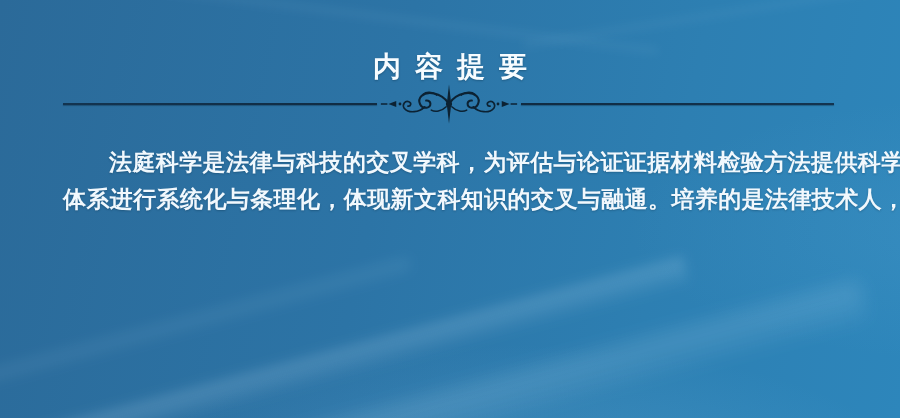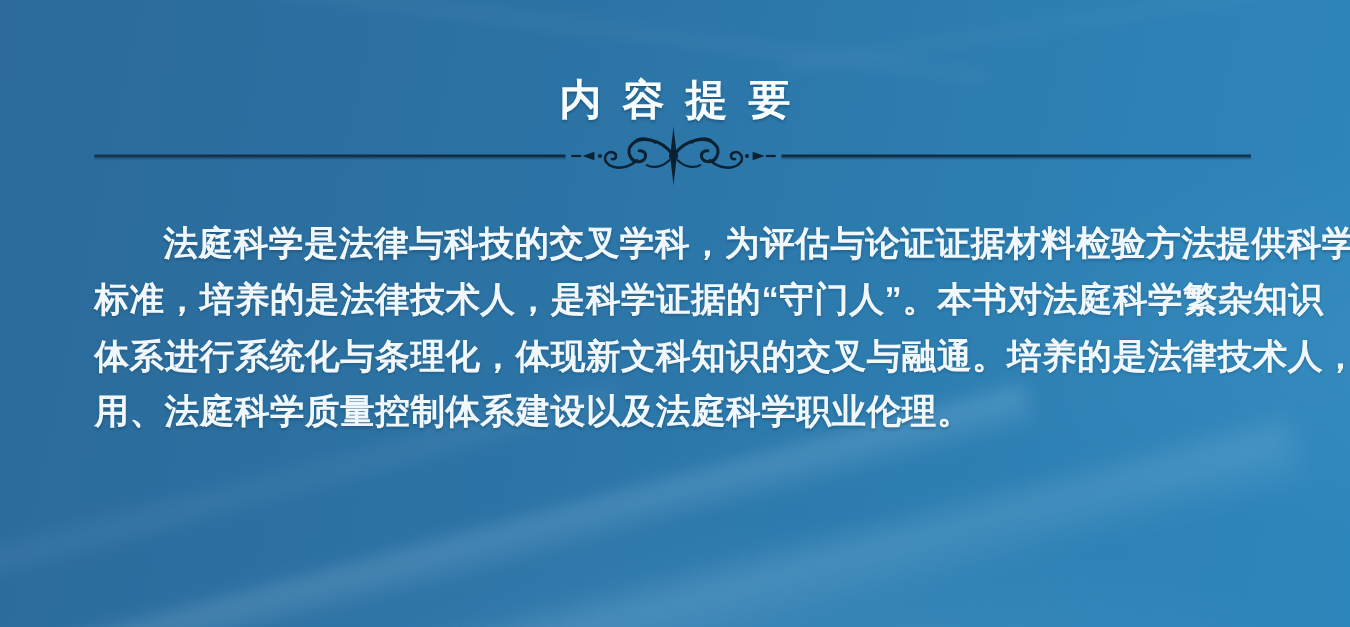--- a/index.html
+++ b/index.html
@@ -130,18 +130,16 @@
       <use href="#lhalf" transform="translate(150 0) scale(-1 1)"></use>
 
       <polygon points="75,1 77.4,22 75,43 72.6,22" fill="#0c2233"></polygon>
       <circle cx="75" cy="22" r="2.6" fill="none" stroke="#0c2233" stroke-width="1.4"></circle>
     </svg>
     <span class="rule rule-right"></span>
   </div>
 
   <div class="paragraph">
     <div class="pline indent">法庭科学是法律与科技的交叉学科，为评估与论证证据材料检验方法提供科学</div>
-    <div class="pline">标准，培养的是法律技术人，是科学证据的“守门人”。本书对法庭科学繁杂知识</div>
     <div class="pline">体系进行系统化与条理化，体现新文科知识的交叉与融通。培养的是法律技术人，</div>
-    <div class="pline">用、法庭科学质量控制体系建设以及法庭科学职业伦理。</div>
   </div>
 
 </div>
 
 </body></html>

